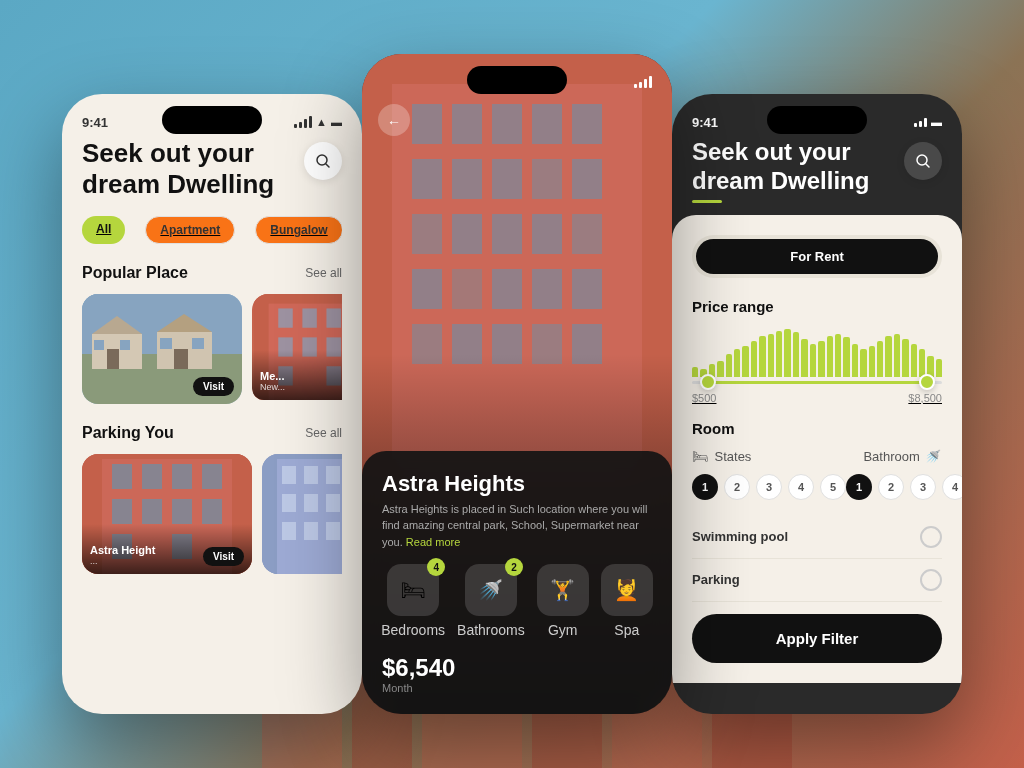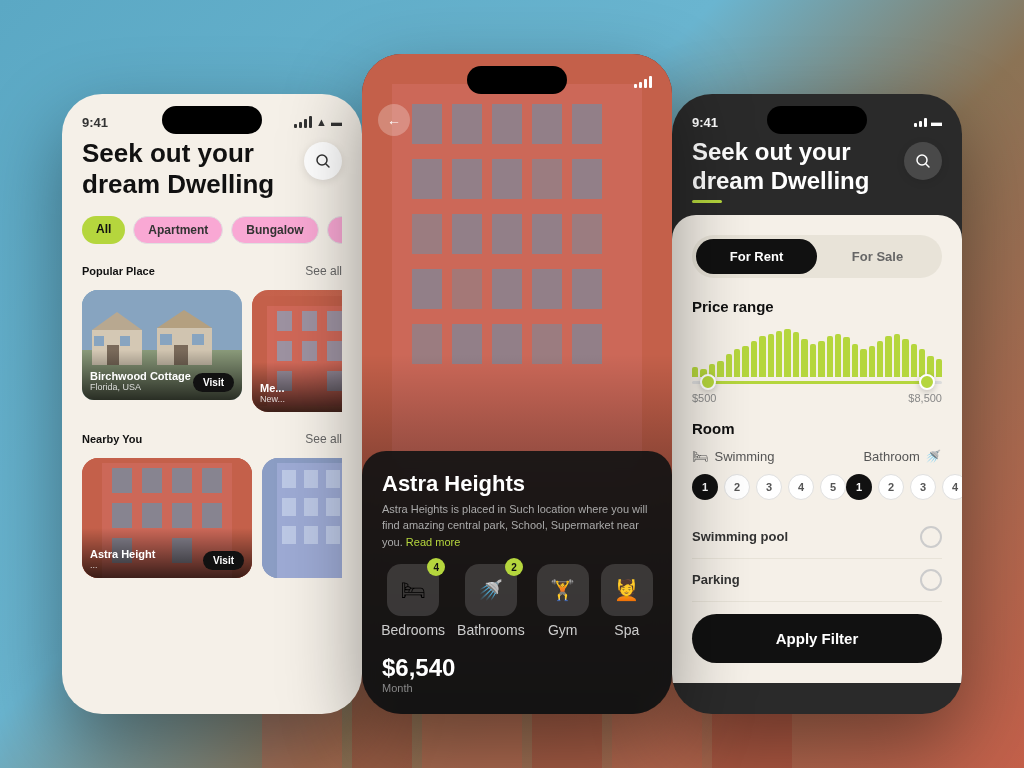--- a/index.html
+++ b/index.html
@@ -85,34 +85,34 @@
     .search-btn {
       width: 38px; height: 38px;
       border-radius: 50%;
       background: #fff;
       display: flex; align-items: center; justify-content: center;
       box-shadow: 0 2px 8px rgba(0,0,0,0.1);
       cursor: pointer;
       flex-shrink: 0;
       margin-top: 4px;
     }
-    .filter-tabs { display: flex; gap: 8px; margin-bottom: 20px; flex-wrap: nowrap; overflow: hidden; }
+    .filter-tabs { display: flex; gap: 20px; margin-bottom: 20px; flex-wrap: nowrap; overflow: hidden; text-decoration: underline; }
     .filter-tab {
       padding: 6px 14px;
       border-radius: 20px;
       font-size: 12px;
       font-weight: 600;
       cursor: pointer;
       white-space: nowrap;
     }
     .filter-tab.active { background: #b5d63d; color: #111; }
-    .filter-tab.inactive { background: #f9a8d4; color: #333; border: 1px solid #e0e0e0; }
+    .filter-tab.inactive { background: #f97316; color: #333; border: 1px solid #e0e0e0; }
 
     .section-header { display: flex; justify-content: space-between; align-items: center; margin-bottom: 12px; }
-    .section-title { font-size: 11px; font-weight: 700; color: #111; }
+    .section-title { font-size: 16px; font-weight: 700; color: #111; }
     .see-all { font-size: 12px; color: #666; cursor: pointer; }
 
     .popular-cards { display: flex; gap: 10px; overflow: hidden; margin-bottom: 20px; }
     .property-card {
       border-radius: 16px;
       overflow: hidden;
       position: relative;
       flex-shrink: 0;
     }
     .card-overlay {
@@ -254,21 +254,21 @@
       font-size: 13px;
       font-weight: 700;
       cursor: pointer;
     }
     .toggle-btn.active { background: #111; color: #fff; }
     .toggle-btn.inactive { color: #666; }
 
     .filter-section-title { font-size: 15px; font-weight: 800; color: #111; margin-bottom: 12px; }
 
     
-    .price-range-container { position: relative; }
+    .price-range-container { position: relative; text-decoration: underline; }
     .price-bars {
       display: flex;
       gap: 2px;
       align-items: flex-end;
       height: 50px;
       margin-bottom: 4px;
     }
     .price-bar { flex: 1; background: #b5d63d; border-radius: 2px 2px 0 0; min-width: 3px; }
     .price-slider-track {
       height: 3px;
@@ -429,29 +429,25 @@
               <rect x="25" y="55" width="12" height="20" fill="#7a6a5a"></rect>
               <rect x="12" y="46" width="10" height="10" fill="#87a4c0"></rect>
               <rect x="38" y="46" width="10" height="10" fill="#87a4c0"></rect>
 
               <rect x="75" y="38" width="55" height="37" fill="#d0c4b0"></rect>
               <polygon points="75,38 102,20 130,38" fill="#b4a080"></polygon>
               <rect x="92" y="55" width="14" height="20" fill="#7a6a5a"></rect>
               <rect x="78" y="44" width="12" height="11" fill="#87a4c0"></rect>
               <rect x="110" y="44" width="12" height="11" fill="#87a4c0"></rect>
             </svg>
-            <div class="card-overlay">
-              <div class="card-name">Birchwood Cottage</div>
-              <div class="card-loc">Florida, USA</div>
-            </div>
             <div class="visit-btn">Visit</div>
           </div>
         </div>
         <div class="property-card">
-          <div style="width:120px;height:122px;background:linear-gradient(135deg,#c4604a,#d4735a);position:relative;border-radius:12px;overflow:hidden">
+          <div style="width:120px;height:106px;background:linear-gradient(135deg,#c4604a,#d4735a);position:relative;border-radius:12px;overflow:hidden">
             <svg width="100%" height="100%" viewBox="0 0 120 110">
               <rect width="120" height="110" fill="#c4604a"></rect>
               <rect x="15" y="10" width="90" height="100" fill="#d06858"></rect>
               <rect x="25" y="15" width="15" height="20" fill="#87a4c0" opacity="0.7"></rect>
               <rect x="50" y="15" width="15" height="20" fill="#87a4c0" opacity="0.7"></rect>
               <rect x="75" y="15" width="15" height="20" fill="#87a4c0" opacity="0.7"></rect>
               <rect x="25" y="45" width="15" height="20" fill="#87a4c0" opacity="0.7"></rect>
               <rect x="50" y="45" width="15" height="20" fill="#87a4c0" opacity="0.7"></rect>
               <rect x="75" y="45" width="15" height="20" fill="#87a4c0" opacity="0.7"></rect>
               <rect x="25" y="75" width="15" height="20" fill="#87a4c0" opacity="0.7"></rect>
@@ -459,21 +455,21 @@
             </svg>
             <div class="card-overlay">
               <div class="card-name">Me...</div>
               <div class="card-loc">New...</div>
             </div>
           </div>
         </div>
       </div>
 
       <div class="section-header">
-        <span class="section-title">Nearby You</span>
+        <span class="section-title">Parking You</span>
         <span class="see-all">See all</span>
       </div>
 
       <div class="nearby-cards">
         <div class="nearby-card">
           <div style="width:170px;height:120px;background:linear-gradient(160deg,#c4604a,#a84030,#8a3020);position:relative;border-radius:12px;overflow:hidden">
             <svg width="100%" height="100%" viewBox="0 0 170 120">
               <rect width="170" height="120" fill="#c4604a"></rect>
               <rect x="20" y="5" width="130" height="115" fill="#cc6858"></rect>
               <rect x="30" y="10" width="20" height="25" fill="#6a90a8" opacity="0.7"></rect>
@@ -639,21 +635,20 @@
             <line x1="11" y1="11" x2="14" y2="14" stroke="#fff" stroke-width="1.5" stroke-linecap="round"></line>
           </svg>
         </div>
       </div>
       <div class="p3-subtitle-line"></div>
     </div>
 
     <div class="phone-3-sheet">
       <div class="rent-sale-toggle">
         <div class="toggle-btn active">For Rent</div>
-        <div class="toggle-btn inactive">For Sale</div>
       </div>
 
       <div class="filter-section-title">Price range</div>
 
       <div class="price-range-container">
         <div class="price-bars" id="price-bars-el">
             <div class="price-bar" style="height: 10.1053px;"></div>
             <div class="price-bar" style="height: 7.57895px;"></div>
             <div class="price-bar" style="height: 12.6316px;"></div>
             <div class="price-bar" style="height: 15.1579px;"></div>
@@ -694,21 +689,21 @@
           <span>$8,500</span>
         </div>
       </div>
 
       <div class="filter-section-title">Room</div>
 
       <div class="room-section">
         <div class="room-header">
           <div class="room-label">
             <span>🛏</span>
-            <span>Swimming</span>
+            <span>States</span>
           </div>
           <div class="room-label">
             <span>Bathroom</span>
             <span>🚿</span>
           </div>
         </div>
         <div style="display:flex;justify-content:space-between;align-items:center">
           <div class="number-options">
             <div class="num-btn active">1</div>
             <div class="num-btn inactive">2</div>

